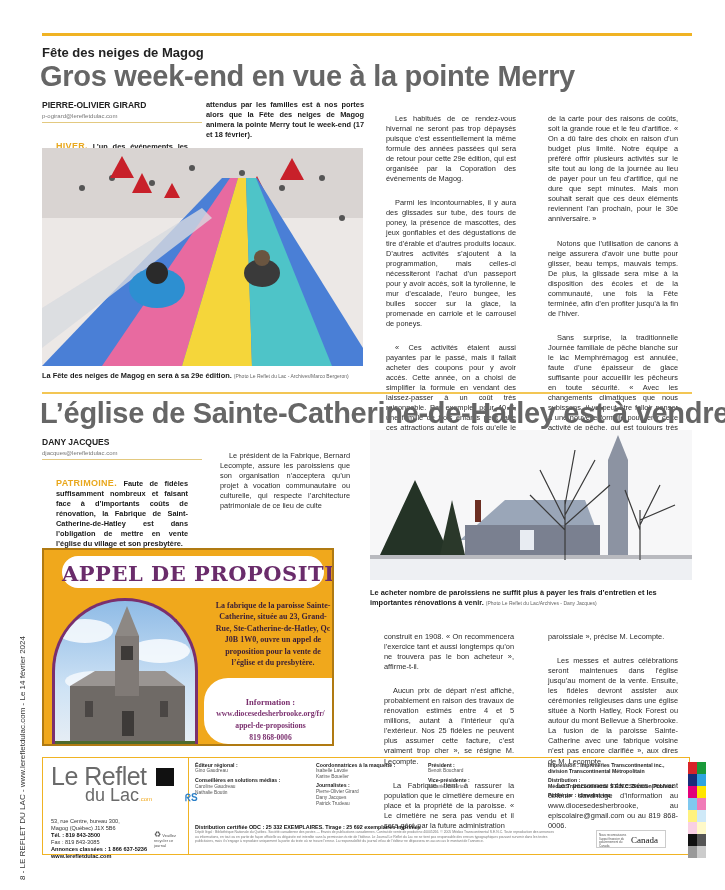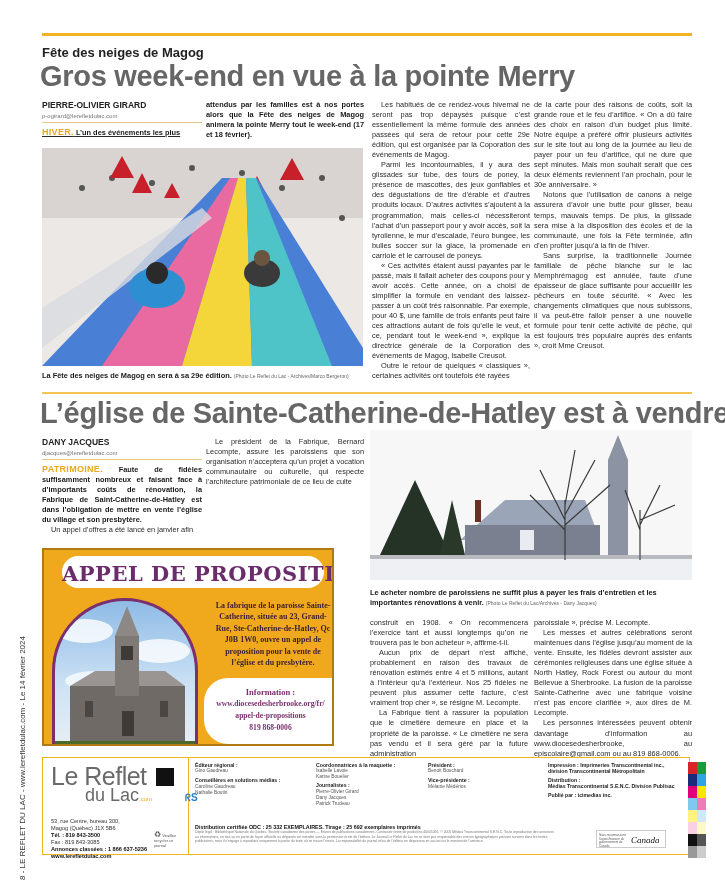--- a/index.html
+++ b/index.html
@@ -10,40 +10,40 @@
   .rule-gold { position: absolute; height: 3px; background: #f0b323; }
   .rule-gold-thin { position: absolute; height: 2px; background: #f3c654; }
 
   .kicker { font-size: 13px; font-weight: bold; color: #222; }
   .headline { font-size: 29px; font-weight: bold; color: #666; letter-spacing: -0.3px; white-space: nowrap; }
   .author { font-size: 8.5px; font-weight: bold; color: #222; }
   .email { font-size: 6px; color: #777; }
   .author-rule { height: 1px; background: #e3c980; }
 
   .col { position: absolute; font-size: 7.4px; line-height: 10.05px; color: #2a2a2a; text-align: justify; }
-  .col p { margin: 0; }
+  .col p { margin: 14px; }
   .col p.ind { text-indent: 9px; }
   .lead { font-weight: bold; color: #1a1a1a; }
   .lead-tag { color: #e9a81e; font-weight: bold; font-size: 9px; letter-spacing: 0.3px; }
 
   .caption { position: absolute; font-size: 7.4px; font-weight: bold; color: #1a1a1a; line-height: 10px; }
   .credit { font-weight: normal; font-size: 5px; color: #666; }
 
   
   .photo-slide { position: absolute; left: 42px; top: 148px; width: 321px; height: 218px; overflow: hidden; background: #e6e6e6; }
 
   
   .photo-church { position: absolute; left: 370px; top: 430px; width: 322px; height: 150px; overflow: hidden; background: #fafafa; }
 
   
   .ad { position: absolute; left: 42px; top: 548px; width: 292px; height: 198px; border: 2px solid #b07a12; background: #f0a81c; overflow: hidden; }
   .ad-banner { position: absolute; left: 18px; top: 6px; width: 262px; height: 32px; background: #fff; border-radius: 16px; }
   .ad-title { position: absolute; left: 0; right: 0; top: 5px; text-align: center; font-family: "DejaVu Serif", serif; font-weight: bold; font-size: 21px; color: #6a2c6b; letter-spacing: 0.5px; white-space: nowrap; }
   .ad-text { position: absolute; left: 170px; top: 50px; width: 118px; text-align: center; font-family: "Liberation Serif", serif; font-weight: bold; font-size: 8px; line-height: 11.4px; color: #3a1e38; }
-  .ad-info { position: absolute; left: 160px; top: 128px; width: 133px; height: 66px; background: #fff; border-radius: 24px 0 0 24px; text-align: center; font-family: "Liberation Serif", serif; font-weight: bold; font-size: 7.6px; line-height: 12px; color: #7a2f6e; padding-top: 8px; }
+  .ad-info { position: absolute; left: 160px; top: 128px; width: 133px; height: 66px; background: #fff; border-radius: 24px 0 0 24px; text-align: center; font-family: "Liberation Serif", serif; font-weight: bold; font-size: 7.6px; line-height: 12px; color: #7a2f6e; padding-top: 18px; }
   .ad-info .lbl { font-size: 8.5px; }
   .ad-arch { position: absolute; left: 8px; top: 48px; width: 146px; height: 150px; border: 3px solid #7a2f6e; border-bottom: none; border-radius: 73px 73px 0 0; overflow: hidden; background: linear-gradient(#8fbbe6, #cfe3f5 60%, #e8eef4); }
 
   
   .side-text { position: absolute; left: 18px; top: 880px; transform: rotate(-90deg); transform-origin: left top; font-size: 8px; color: #333; white-space: nowrap; }
 
   
   .footer { position: absolute; left: 42px; top: 757px; width: 648px; height: 98px; border: 1px solid #f0b323; }
   .footer-div { position: absolute; top: 0; bottom: 0; width: 1px; background: #f0b323; }
   .f-lbl { font-size: 5.2px; font-weight: bold; color: #222; line-height: 6.4px; }
@@ -258,21 +258,21 @@
     <div class="f-lbl" style="margin-top:2px;">Distribution :</div>
     <div class="f-lbl">Médias Transcontinental S.E.N.C. Division Publisac</div>
     <div class="f-lbl" style="margin-top:2px;">Publié par : icimedias inc.</div>
   </div>
 
   <div class="f-block" style="left:152px; top:66px; width:360px;">
     <div class="dist-title">Distribution certifiée ODC : 25 332 EXEMPLAIRES. Tirage : 25 692 exemplaires imprimés</div>
     <div class="legal">Dépôt légal : Bibliothèque Nationale du Québec. Société canadienne des postes — Envois de publications canadiennes. Contrat de vente de produit no 40005266. © 2005 Médias Transcontinental S.E.N.C. Toute reproduction des annonces ou informations, en tout ou en partie de façon officielle ou déguisée est interdite sans la permission écrite de l’éditeur. Le Journal Le Reflet du Lac ne se tient pas responsable des erreurs typographiques pouvant survenir dans les textes publicitaires, mais il s’engage à reproduire uniquement la partie du texte où se trouve l’erreur. La responsabilité du journal et/ou de l’éditeur ne dépassera en aucun cas le montant de l’annonce.</div>
   </div>
 
-  <div class="abs" style="left:553px; top:72px; width:70px; height:18px; border:1px solid #ccc; background:#fff;font-style:italic;">
+  <div class="abs" style="left:553px; top:72px; width:70px; height:18px; border:1px solid #ccc; background:#fff;">
     <div class="abs" style="left:2px; top:3px; width:28px; font-size:3px; line-height:3.6px; color:#555;">Nous reconnaissons l’appui financier du gouvernement du Canada</div>
     <div class="abs" style="left:34px; top:4px; font-family:'Liberation Serif', serif; font-size:9px; color:#111;">Canada</div>
   </div>
 </div>
 
 <div class="colorbar">
   <div class="cb" style="background:#d8232a;"></div>
     <div class="cb" style="background:#1a9a3a;"></div>
   <div class="cb" style="background:#1a2d7a;"></div>
     <div class="cb" style="background:#2fa4e0;"></div>

